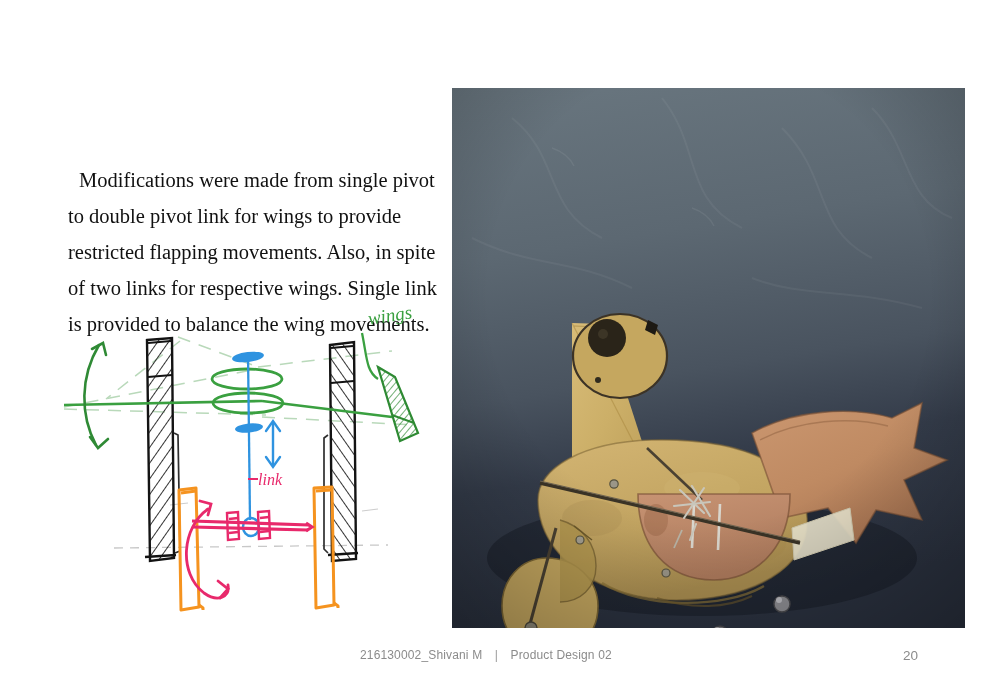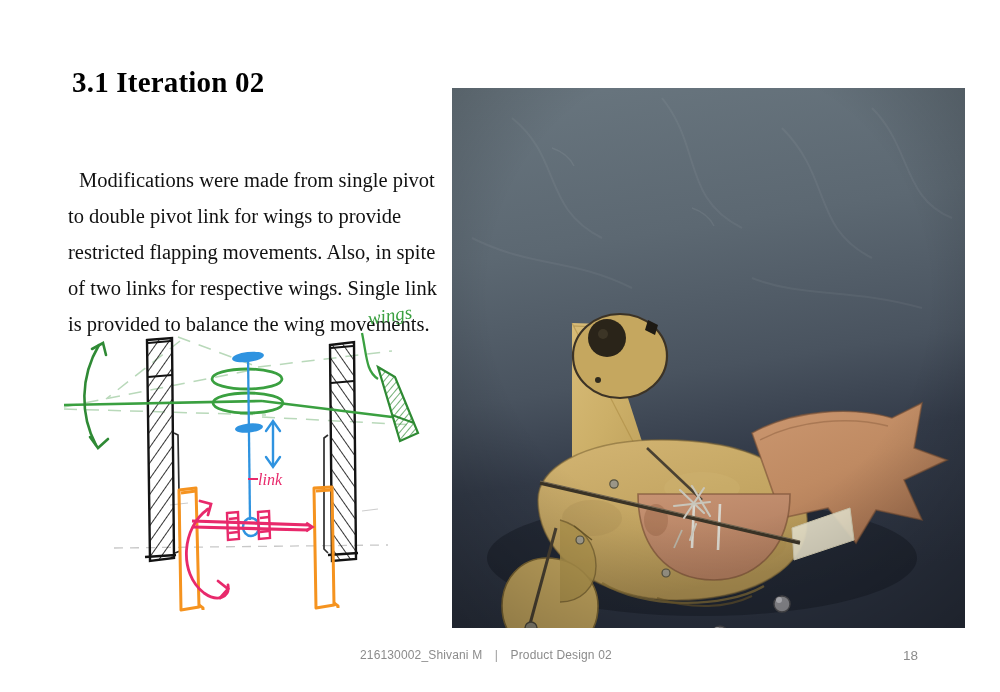--- a/index.html
+++ b/index.html
@@ -97,21 +97,20 @@
     top: 0;
     font-size: 13.5px;
     color: #8b8b8b;
   }
 </style>
 </head>
 <body>
 
 <div class="slide">
 
-  <div class="section-title">3.1 Iteration 02</div>
 
   <div class="body-copy"> Modifications were made from single pivot to double pivot link for wings to provide restricted flapping movements. Also, in spite of two links for respective wings. Single link is provided to balance the wing movements.</div>
 
   <div class="sketch-wrap">
     <svg viewBox="0 0 400 325" xmlns="http://www.w3.org/2000/svg">
       <defs>
         <pattern id="hatchL" width="9" height="9" patternTransform="rotate(35)" patternUnits="userSpaceOnUse">
           <line x1="0" y1="0" x2="0" y2="9" stroke="#1d1d1d" stroke-width="1.9"></line>
         </pattern>
         <pattern id="hatchR" width="9" height="9" patternTransform="rotate(-35)" patternUnits="userSpaceOnUse">
@@ -374,16 +373,16 @@
       <rect x="0" y="0" width="513" height="540" fill="url(#vign)"></rect>
     </svg>
   </div>
 
   <div class="footer">
     <div class="footer-text">
       <span>216130002_Shivani M</span>
       <span class="footer-sep">|</span>
       <span>Product Design 02</span>
     </div>
-    <div class="footer-page">18</div>
+    <div class="footer-page">20</div>
   </div>
 
 </div>
 
 </body></html>

